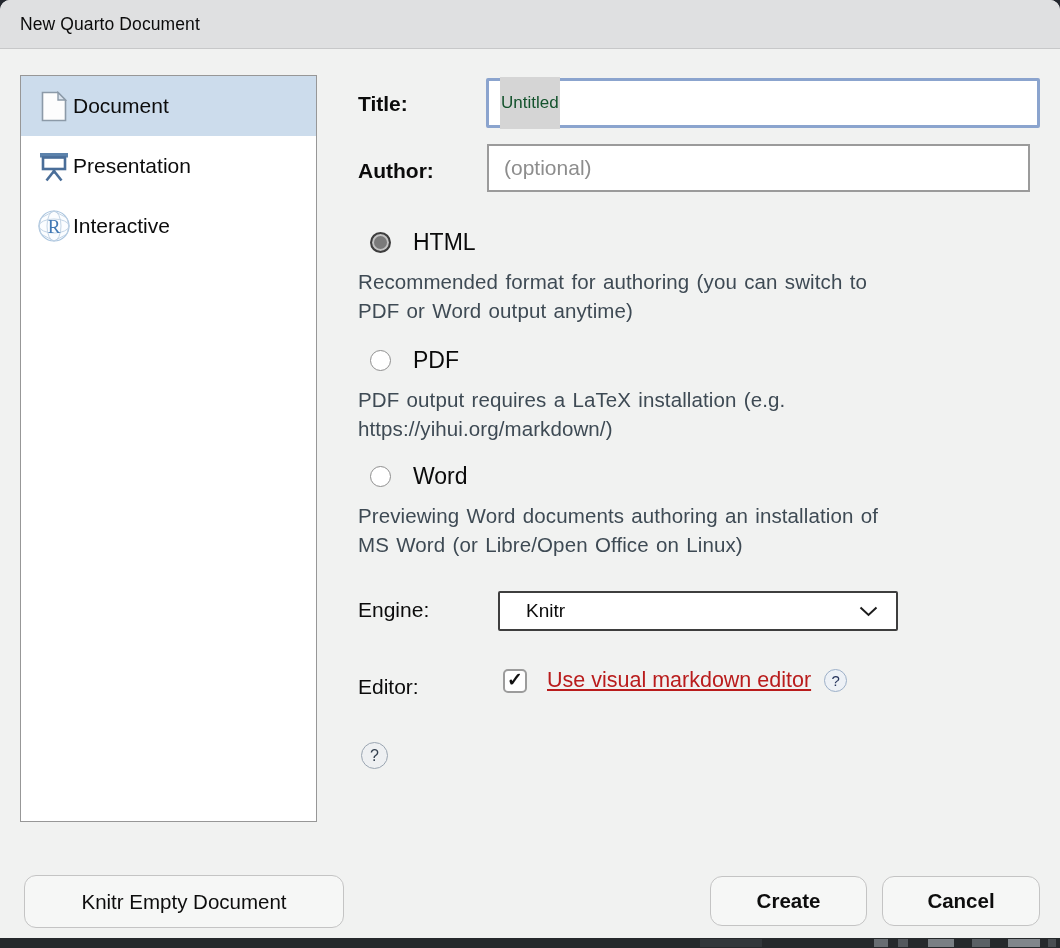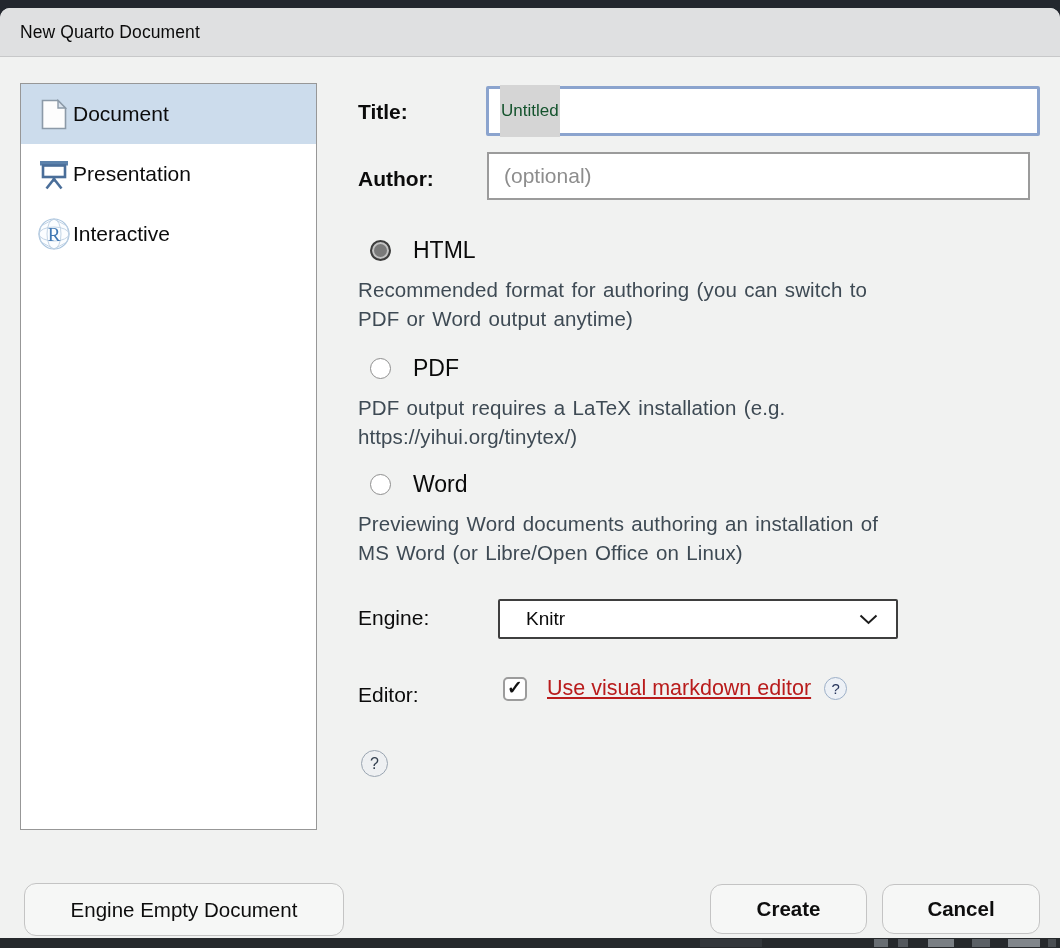--- a/index.html
+++ b/index.html
@@ -1,18 +1,18 @@
 <!DOCTYPE html>
 <html><head>
 <meta charset="utf-8">
 <style>
   html,body{margin:0;padding:0;}
   body{font-family:"Liberation Sans", sans-serif; background:#15171a;}
   .stage{position:relative;width:1060px;height:948px;background:#23272e;overflow:hidden;}
-  .dialog{position:absolute;left:0;top:8px;width:1060px;height:938px;background:#f1f2f1;
+  .dialog{position:absolute;left:0;top:0;width:1060px;height:938px;background:#f1f2f1;
           border-radius:10px 10px 0 0;overflow:hidden;}
   .titlebar{position:absolute;left:0;top:0;width:100%;height:48px;background:#dfe0e1;
             border-bottom:1px solid #c7c8c9;display:flex;align-items:center;}
   .titlebar-text{padding-left:20px;font-size:17.5px;font-weight:500;color:#0b0b0b;letter-spacing:.1px;}
 
   
   .sidebar{position:absolute;left:20px;top:75px;width:297px;height:747px;background:#ffffff;
            border:1.5px solid #979797;box-sizing:border-box;}
   .side-item{height:60px;display:flex;align-items:center;padding-left:15px;cursor:default;}
   .side-item.selected{background:#ccdcec;}
@@ -124,21 +124,21 @@
     <div class="fmt-label" style="left:413px;top:229px;">HTML</div>
     <div class="desc" style="top:268px;">
       <div>Recommended format for authoring (you can switch to</div>
       <div>PDF or Word output anytime)</div>
     </div>
 
     <div class="radio off" style="left:370px;top:350px;"></div>
     <div class="fmt-label" style="left:413px;top:347px;">PDF</div>
     <div class="desc" style="top:386px;">
       <div>PDF output requires a LaTeX installation (e.g.</div>
-      <div>https://yihui.org/tinytex/)</div>
+      <div>https://yihui.org/markdown/)</div>
     </div>
 
     <div class="radio off" style="left:370px;top:466px;"></div>
     <div class="fmt-label" style="left:413px;top:463px;">Word</div>
     <div class="desc" style="top:502px;">
       <div>Previewing Word documents authoring an installation of</div>
       <div>MS Word (or Libre/Open Office on Linux)</div>
     </div>
 
     <div class="flabel" style="left:358px;top:598px;">Engine:</div>
@@ -157,21 +157,21 @@
         <span class="mark">✓</span>
       </span>
       <span class="editor-text">Use visual markdown editor</span>
       <span class="help-circle">?</span>
     </div>
 
     <div class="learn-row">
       <span class="learn-help">?</span>
     </div>
 
-    <div class="btn btn-create-empty">Engine Empty Document</div>
+    <div class="btn btn-create-empty">Knitr Empty Document</div>
     <div class="btn btn-create">Create</div>
     <div class="btn btn-cancel">Cancel</div>
   </div>
 
   <div class="bottom-strip">
     <div class="strip-mark" style="left:700px;width:62px;background:#33373b;"></div>
     <div class="strip-mark" style="left:874px;width:14px;background:#686d72;"></div>
     <div class="strip-mark" style="left:898px;width:10px;background:#54585d;"></div>
     <div class="strip-mark" style="left:928px;width:26px;background:#7a7f84;"></div>
     <div class="strip-mark" style="left:972px;width:18px;background:#5b6065;"></div>

